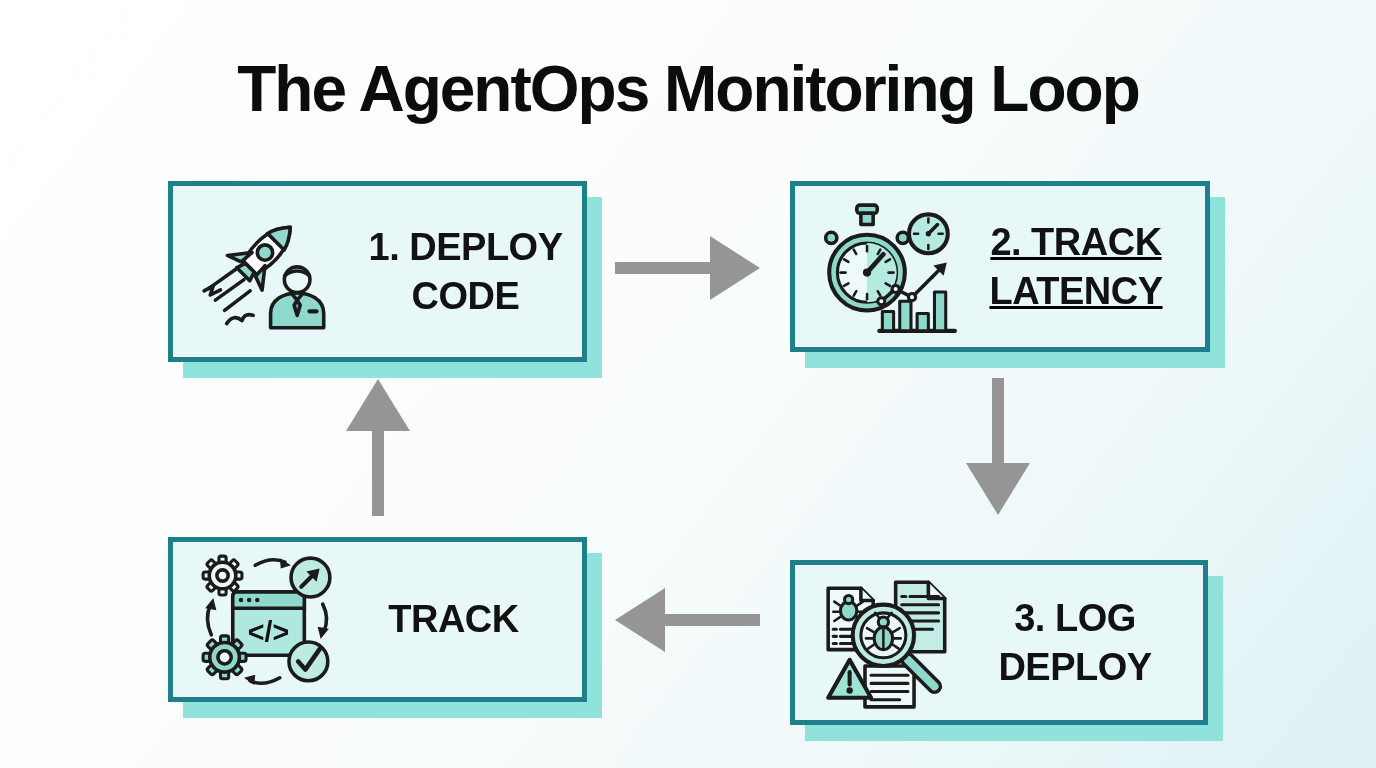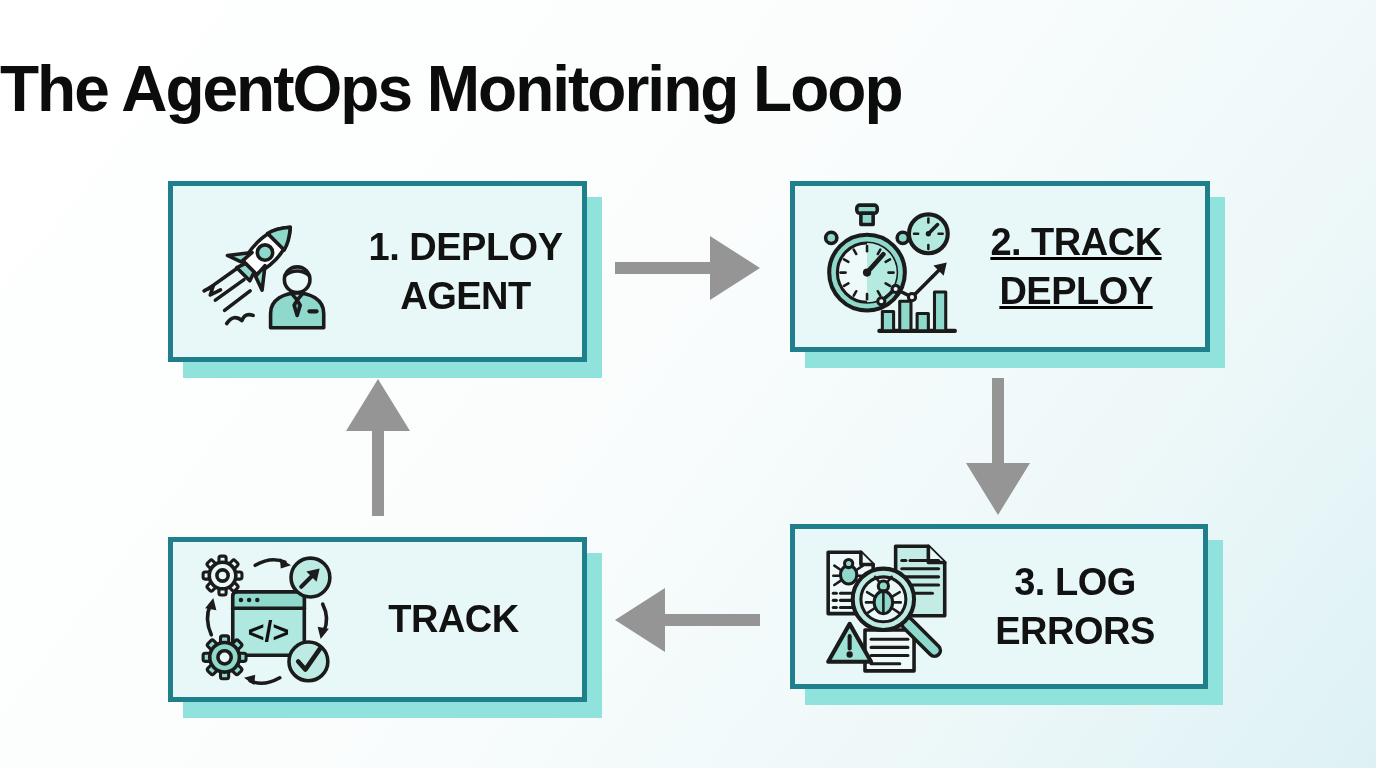--- a/index.html
+++ b/index.html
@@ -3,33 +3,33 @@
 <meta charset="utf-8">
 <style>
   * { margin:0; padding:0; box-sizing:border-box; }
   body { font-family:"Liberation Sans", sans-serif; }
   .canvas {
     position:relative; width:1376px; height:768px; overflow:hidden;
     background:linear-gradient(128deg, #ffffff 0%, #fbfdfd 45%, #eef8f9 75%, #ddf1f4 100%);
   }
   .title {
     position:absolute; top:52px; left:0; width:100%;
-    text-align:left; font-size:64px; font-weight:bold;
+    text-align:center; font-size:64px; font-weight:bold;
     letter-spacing:-2px; color:#0c0c0c;
   }
   .step-box {
     position:absolute;
     background:#e8f7f8;
     border:5px solid #1f808c;
     box-shadow:15px 16px 0 0 #90e2dc;
     display:flex; align-items:center;
   }
   .box-1 { left:168px; top:181px; width:419px; height:181px;gap:24px; }
   .box-2 { left:790px; top:181px; width:420px; height:171px;text-decoration:underline; }
-  .box-3 { left:790px; top:524px; width:418px; height:165px; }
+  .box-3 { left:790px; top:560px; width:418px; height:165px; }
   .box-4 { left:168px; top:537px; width:419px; height:165px; }
   .step-icon { margin-left:24px; flex:0 0 140px; display:flex; align-items:center; justify-content:center; }
   .step-label {
     flex:1; text-align:center; padding:0 18px 0 6px;
     font-size:38px; font-weight:bold; line-height:1.27;
     letter-spacing:-0.5px; color:#121212;
   }
   .step-label span { display:block; }
   .flow-arrow { position:absolute; }
   .flow-arrow polygon { fill:#959595; }
@@ -66,21 +66,21 @@
           <path d="M-12,-23 Q0,-32 12,-23" fill="none"></path>
           <path d="M-26,28 L-26,14 C-26,0 -12,-6 0,-6 C12,-6 26,0 26,14 L26,28 Z" fill="#8fd9cc"></path>
           <path d="M-6,-6 L0,1 L6,-6" fill="none"></path>
           <path d="M0,1 L-3,6 L0,16 L3,6 Z" fill="#4db6a9"></path>
           <path d="M12 12 L19 12" stroke-width="4"></path>
         </g>
       </svg>
     </div>
     <div class="step-label">
       <span>1. DEPLOY</span>
-      <span>AGENT</span>
+      <span>CODE</span>
     </div>
   </div>
 
   <div class="step-box box-2">
     <div class="step-icon">
       <svg width="138" height="138" viewBox="0 0 135 135" fill="none" stroke="#1b1b1b" stroke-width="3.5" stroke-linecap="round" stroke-linejoin="round">
 
         <rect x="36" y="7" width="20" height="8" rx="3" fill="#8fd9cc"></rect>
         <rect x="40" y="15" width="12" height="11" fill="#8fd9cc"></rect>
         <circle cx="11" cy="39" r="5.5" fill="#8fd9cc"></circle>
@@ -121,21 +121,21 @@
         <path d="M60 101 L74 89 L90 97 L110 77" stroke-width="3.5"></path>
         <path d="M110 77 L119 68" stroke-width="3.5"></path>
         <polygon points="124,63 111,66 121,76" fill="#1b1b1b" stroke="none"></polygon>
         <circle cx="74" cy="89" r="3.5" fill="#eef9f9" stroke-width="3"></circle>
         <circle cx="90" cy="97" r="3.5" fill="#eef9f9" stroke-width="3"></circle>
         <circle cx="60" cy="101" r="3.5" fill="#eef9f9" stroke-width="3"></circle>
       </svg>
     </div>
     <div class="step-label">
       <span>2. TRACK</span>
-      <span>DEPLOY</span>
+      <span>LATENCY</span>
     </div>
   </div>
 
   <div class="step-box box-3">
     <div class="step-icon">
       <svg width="138" height="138" viewBox="0 0 135 135" fill="none" stroke="#1b1b1b" stroke-width="3.5" stroke-linecap="round" stroke-linejoin="round">
 
         <path d="M74,8 L106,8 L122,24 L122,76 L74,76 Z" fill="#c2ece5"></path>
         <path d="M106,8 L106,24 L122,24" fill="#eaf8f7"></path>
         <g stroke-width="3">
@@ -194,21 +194,21 @@
           <path d="M71 57 L78 53"></path>
             <path d="M72 63 L79 63"></path>
             <path d="M71 69 L77 73"></path>
           <path d="M58 43 L54 38"></path>
             <path d="M66 43 L70 38"></path>
         </g>
       </svg>
     </div>
     <div class="step-label">
       <span>3. LOG</span>
-      <span>ERRORS</span>
+      <span>DEPLOY</span>
     </div>
   </div>
 
   <div class="step-box box-4">
     <div class="step-icon">
       <svg width="138" height="138" viewBox="0 0 135 135" fill="none" stroke="#1b1b1b" stroke-width="3.5" stroke-linecap="round" stroke-linejoin="round">
 
         <path d="M56,14 Q72,5 85,11"></path>
         <polygon points="91,14 80,7 81,17" fill="#1b1b1b" stroke="none"></polygon>
         <path d="M122,52 Q129,66 123,79"></path>

